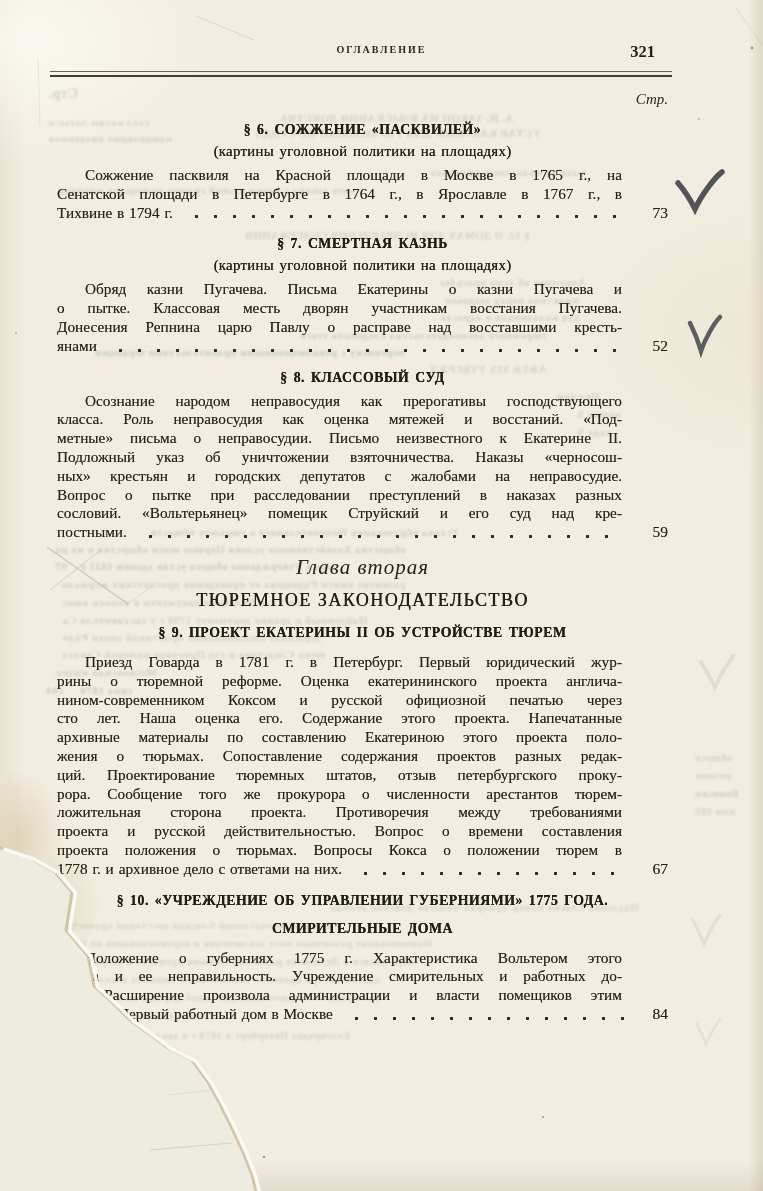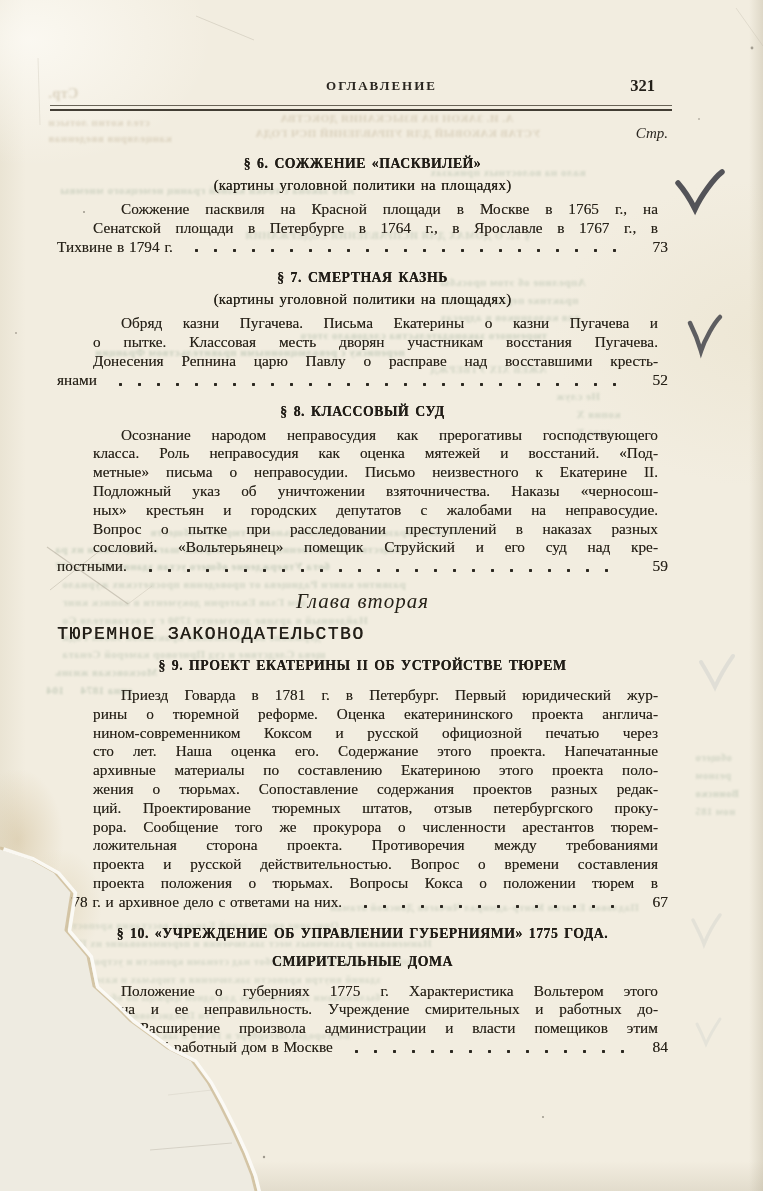--- a/index.html
+++ b/index.html
@@ -13,34 +13,34 @@
       radial-gradient(ellipse 70px 110px at 18px 840px, rgba(196,172,124,.38), rgba(196,172,124,0) 65%),
       radial-gradient(ellipse 60px 80px at 60px 905px, rgba(205,185,140,.30), rgba(205,185,140,0) 70%),
       radial-gradient(ellipse 300px 220px at 100% 28%, rgba(228,219,192,.35), rgba(228,219,192,0) 70%),
       linear-gradient(270deg, rgba(170,160,135,.28), rgba(170,160,135,0) 14px),
       linear-gradient(90deg, rgba(205,196,168,.22), rgba(205,196,168,0) 26px),
       linear-gradient(0deg, rgba(180,170,145,.25), rgba(180,170,145,0) 30px),
       #f2ede0;
   }
   
   .hdr{position:relative;height:19px;z-index:3;}
-  .running{display:block;text-align:center;font-size:13px;font-weight:bold;letter-spacing:2px;color:#2a2620;margin-top:34px;}
+  .running{display:block;text-align:center;font-size:10px;font-weight:bold;letter-spacing:2px;color:#2a2620;}
   .pageno{position:absolute;right:108px;top:-2px;font-size:16.5px;font-weight:bold;color:#24201a;}
   .rule{margin:8px 91px 0 50px;height:3px;border-top:1.2px solid rgba(70,64,52,.8);border-bottom:2.3px solid rgba(48,43,34,.9);z-index:3;position:relative;}
   .collabel{position:relative;z-index:3;width:668px;text-align:right;margin-top:14px;font-style:italic;font-size:15px;color:#2b2721;}
   
   #toc{position:relative;z-index:3;margin-left:57px;width:611px;}
   .sec-head{font-weight:bold;font-size:13.8px;letter-spacing:.5px;word-spacing:2px;text-align:center;margin-top:14px;color:#211d17;text-shadow:0 0 .3px currentColor;}
   .sec-head2{margin-top:12px;}
   .sec-sub{font-size:14.8px;text-align:center;margin-top:5px;letter-spacing:.3px;word-spacing:1.5px;color:#262219;text-shadow:0 0 .25px currentColor;}
   .kicker{font-style:italic;font-size:21px;letter-spacing:1px;text-align:center;margin-top:13px;color:#262219;}
-  .chtitle{font-size:18px;letter-spacing:1.5px;margin-top:10px;color:#242019;text-shadow:.4px 0 0 currentColor;font-family:Liberation Mono, monospace;}
+  .chtitle{font-size:18px;letter-spacing:1.5px;text-align:center;margin-top:10px;color:#242019;text-shadow:.4px 0 0 currentColor;}
   .para{margin-top:6px;font-size:15.3px;line-height:18.8px;word-spacing:1px;text-shadow:0 0 .3px rgba(40,34,25,.55);}
   .p9{margin-top:12px;}
-  .jline{width:565px;text-align:justify;text-align-last:justify;margin-left:36px;}
+  .jline{width:565px;text-align:justify;text-align-last:justify;}
   .first{text-indent:28px;}
   .lastline{display:flex;align-items:baseline;width:611px;}
   .lt{white-space:nowrap;}
   .leader{flex:1;align-self:flex-end;height:5px;margin:0 10px 3px 12px;
     background-image:radial-gradient(circle,#2c2821 1.35px,rgba(44,40,33,0) 1.9px);
     background-size:19px 5px;background-repeat:repeat-x;background-position:2px center;}
   .pg{min-width:34px;text-align:right;font-size:15.5px;}
   
   .bleed-layer,.art-svg,.check,.tear{position:absolute;pointer-events:none;}
   .bleed-layer{inset:0;z-index:1;}

